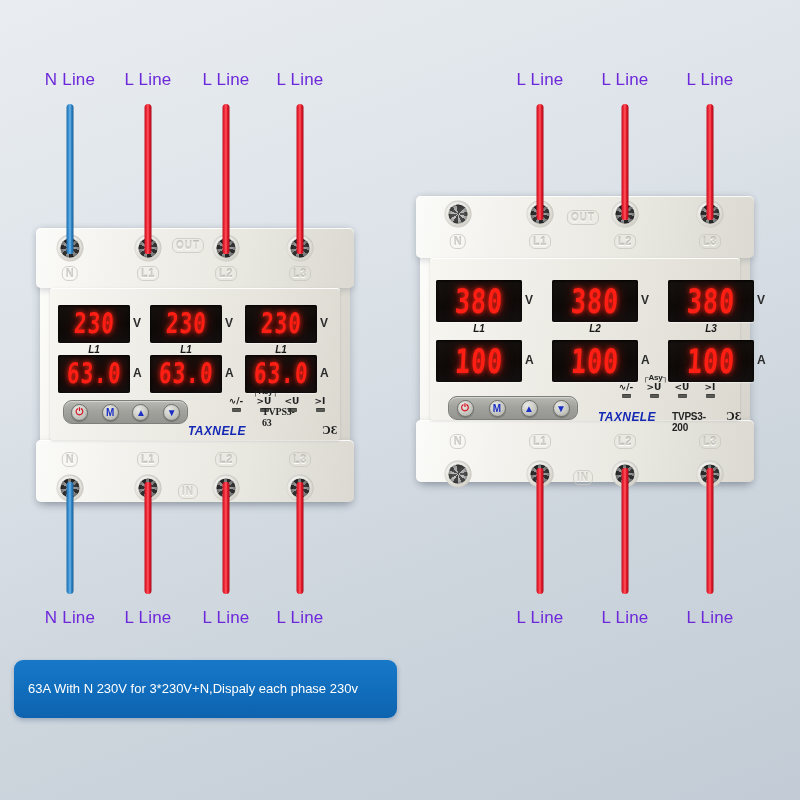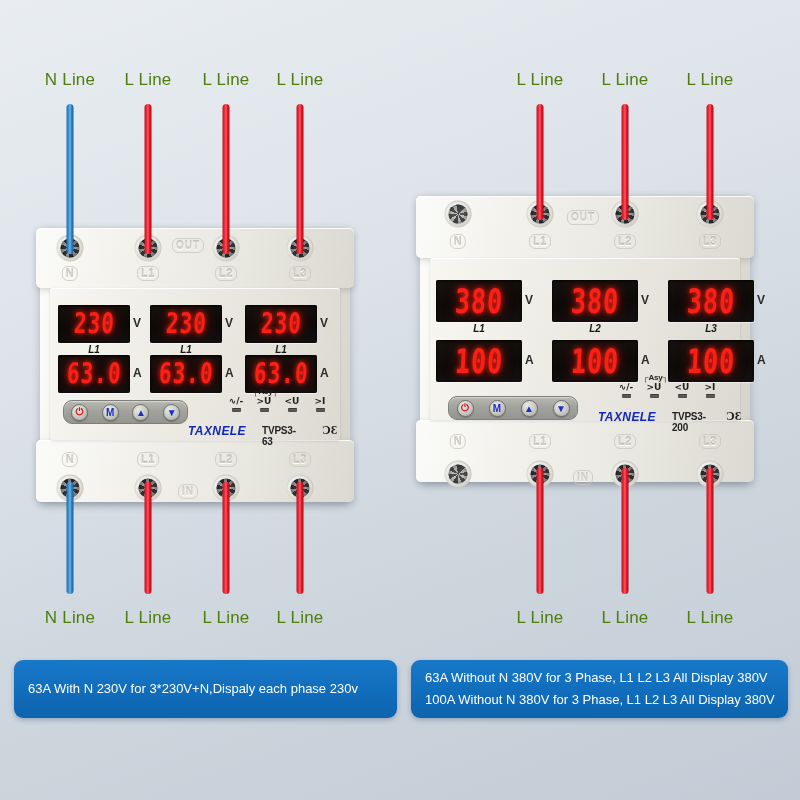--- a/index.html
+++ b/index.html
@@ -12,21 +12,21 @@
     position: relative;
     overflow: hidden;
   }
 
   #stage { position: absolute; inset: 0; }
 
   
   .wire-label {
     position: absolute;
     font-size: 17px;
-    color: #4d7c0f;
+    color: #6d28d9;
     white-space: nowrap;
     transform: translateX(-50%);
     letter-spacing: .2px;
   }
 
   
   .wire {
     position: absolute;
     width: 7px;
     border-radius: 4px;
@@ -342,21 +342,21 @@
           <div class="ind-sym">&lt;U</div>
           <div class="ind-led" style="width: 9px; height: 4px;"></div>
         </div>
         <div class="ind" style="width: 28px;">
           <div class="ind-sym">&gt;I</div>
           <div class="ind-led" style="width: 9px; height: 4px;"></div>
         </div>
       </div>
       <div class="asy-label" style="left: 253px; top: 387px;">┌Asy┐</div>
       <div class="brand" style="left: 188px; top: 424px;">TAXNELE</div>
-      <div class="model" style="left: 262px; top: 425px;">TVPS3-63</div>
+      <div class="model" style="left: 262px; top: 406px; font-family: Liberation Serif, serif;">TVPS3-63</div>
       <div class="ce" style="left: 322px; top: 423px;">ƆƐ</div>
     </div>
     <div class="wire cap-top blue" style="left: 70px; top: 104px; height: 150px;"></div>
     <div class="wire-label" style="left: 70px; top: 70px;">N Line</div>
     <div class="wire cap-top red" style="left: 148px; top: 104px; height: 150px;"></div>
     <div class="wire-label" style="left: 148px; top: 70px;">L Line</div>
     <div class="wire cap-top red" style="left: 226px; top: 104px; height: 150px;"></div>
     <div class="wire-label" style="left: 226px; top: 70px;">L Line</div>
     <div class="wire cap-top red" style="left: 300px; top: 104px; height: 150px;"></div>
     <div class="wire-label" style="left: 300px; top: 70px;">L Line</div>
@@ -471,17 +471,13 @@
     <div class="wire-label" style="left: 710px; top: 70px;">L Line</div>
     <div class="wire cap-bot red" style="left: 540px; top: 468px; height: 126px;"></div>
     <div class="wire-label" style="left: 540px; top: 608px;">L Line</div>
     <div class="wire cap-bot red" style="left: 625px; top: 468px; height: 126px;"></div>
     <div class="wire-label" style="left: 625px; top: 608px;">L Line</div>
     <div class="wire cap-bot red" style="left: 710px; top: 468px; height: 126px;"></div>
     <div class="wire-label" style="left: 710px; top: 608px;">L Line</div>
     <div class="caption" style="left: 14px; top: 660px; width: 383px; height: 58px;">
       <p>63A With N 230V for 3*230V+N,Dispaly each phase 230v</p>
     </div>
-    <div class="caption" style="left: 411px; top: 660px; width: 377px; height: 58px;">
-      <p>63A Without N 380V for 3 Phase, L1 L2 L3 All Display 380V</p>
-      <p>100A Without N 380V for 3 Phase, L1 L2 L3 All Display 380V</p>
-    </div>
   </div>
 
 </body></html>

